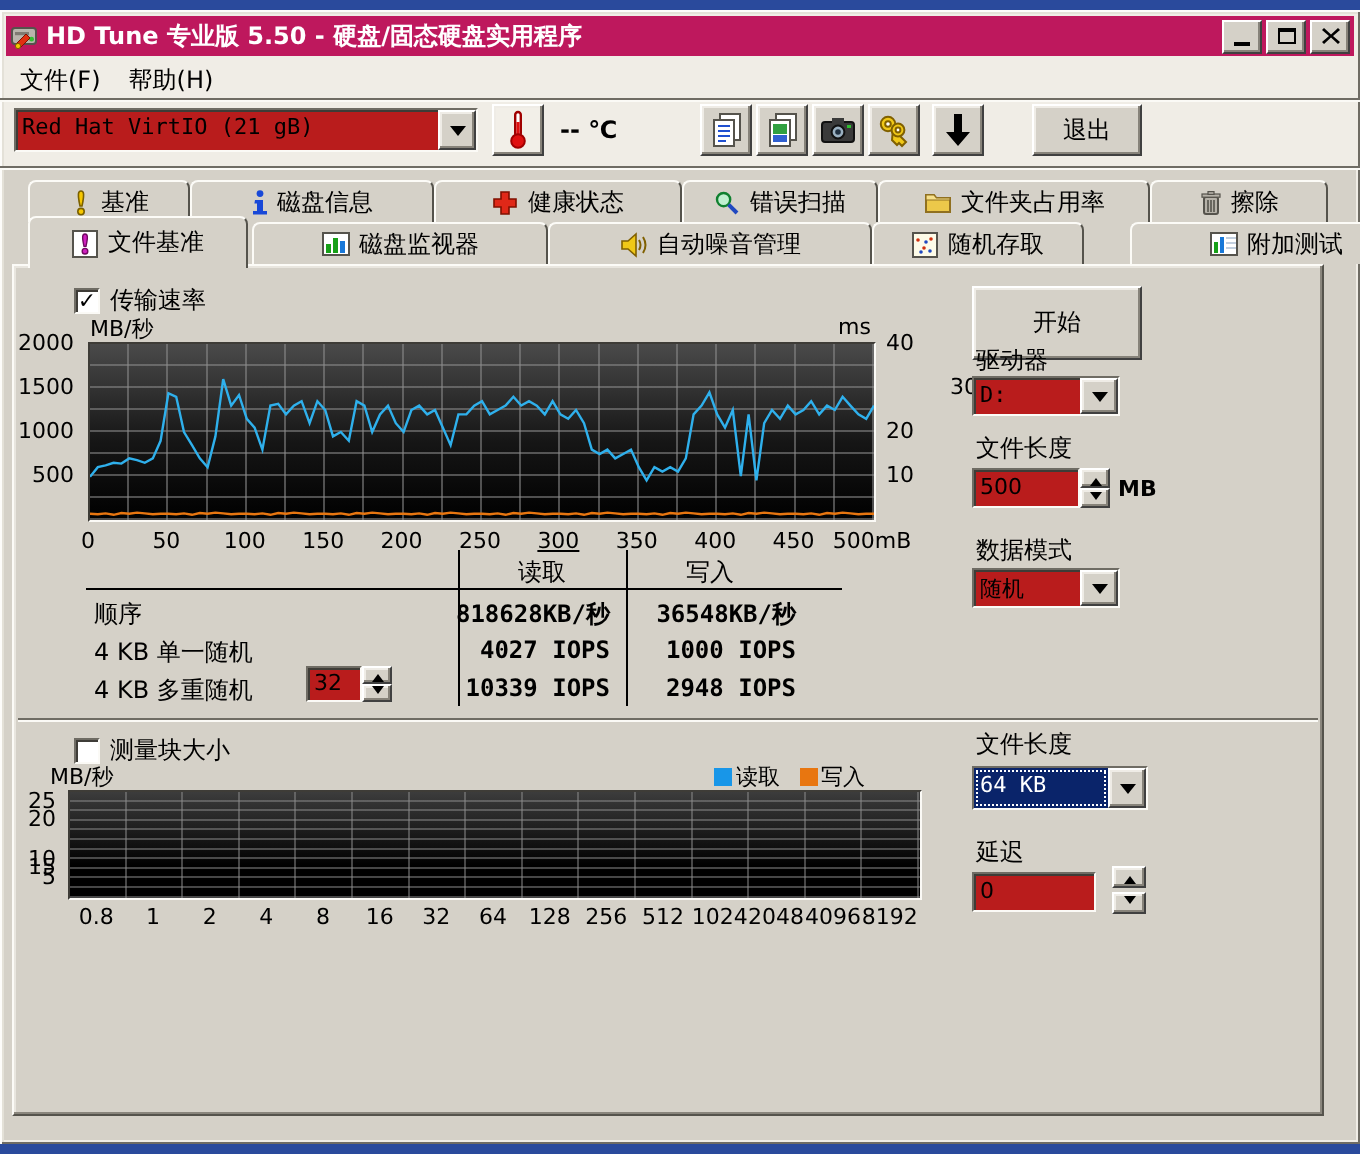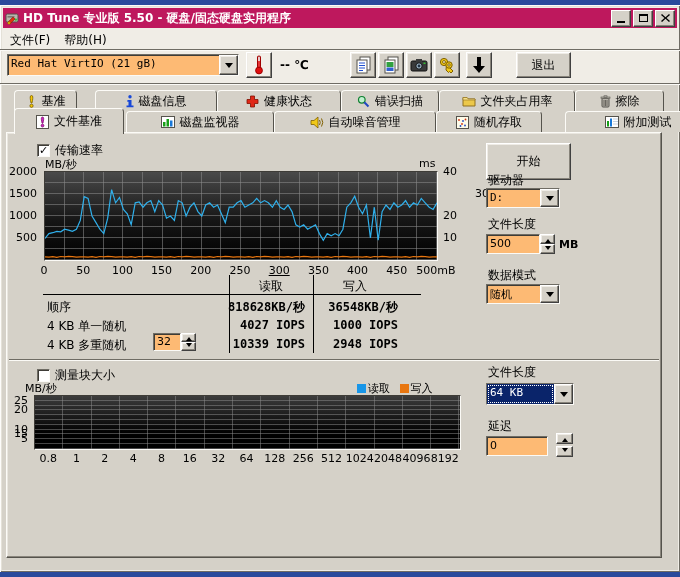--- a/index.html
+++ b/index.html
@@ -11,21 +11,21 @@
   .titlebar{position:absolute;left:3px;top:3px;right:3px;height:20px;background:#be185d;display:flex;align-items:center;padding:0 2px;box-sizing:border-box}
   .title-text{color:#fff;font-weight:bold;font-size:12px;margin-left:4px;flex:1;white-space:nowrap;overflow:hidden}
   .winbtn{width:18px;height:15px;margin-left:2px;background:#d5d1c8;display:flex;align-items:center;justify-content:center;
     border-top:1px solid #fff;border-left:1px solid #fff;border-right:1px solid #404040;border-bottom:1px solid #404040;box-shadow:inset -1px -1px 0 #87837a}
   
   .menubar{position:absolute;left:3px;top:25px;height:19px;display:flex;align-items:flex-start}
   .menu-item{padding:2px 7px;cursor:default}
   .groove{position:absolute;left:0;right:0;height:0;border-top:1px solid #6f6c64;border-bottom:1px solid #fbfaf6}
   
   .raised{background:#d5d1c8;border-top:1px solid #fff;border-left:1px solid #fff;border-right:1px solid #404040;border-bottom:1px solid #404040;box-shadow:inset -1px -1px 0 #87837a,inset 1px 1px 0 #efece6}
-  .sunkenw{background:#fdba74;border-top:1px solid #6f6c64;border-left:1px solid #6f6c64;border-right:1px solid #fbfaf6;border-bottom:1px solid #fbfaf6;box-shadow:inset 1px 1px 0 #3e3c37}
+  .sunkenw{background:#b91c1c;border-top:1px solid #6f6c64;border-left:1px solid #6f6c64;border-right:1px solid #fbfaf6;border-bottom:1px solid #fbfaf6;box-shadow:inset 1px 1px 0 #3e3c37}
   .btn{display:flex;align-items:center;justify-content:center;box-sizing:border-box;cursor:default}
   .combo{display:flex;box-sizing:border-box}
   .combo-field{flex:1;padding:2px 3px;white-space:nowrap;overflow:hidden;font-size:11px}
   .combo-arrow{width:17px;display:flex;align-items:center;justify-content:center}
   .tri-down{width:0;height:0;border:4px solid transparent;border-top:5px solid #000;margin-top:5px}
   .tri-up-s{width:0;height:0;border:3px solid transparent;border-bottom:4px solid #000;margin-bottom:2px}
   .tri-dn-s{width:0;height:0;border:3px solid transparent;border-top:4px solid #000;margin-top:2px}
   .spincol{display:flex;flex-direction:column}
   .spinbtn{flex:1;display:flex;align-items:center;justify-content:center}
   .checkbox{width:13px;height:13px;box-sizing:border-box;background:#fff;border-top:1px solid #6f6c64;border-left:1px solid #6f6c64;border-right:1px solid #fbfaf6;border-bottom:1px solid #fbfaf6;box-shadow:inset 1px 1px 0 #3e3c37;display:flex;align-items:center;justify-content:center;font-size:11px;font-weight:bold;line-height:1}
@@ -161,21 +161,21 @@
     </svg>
   </div>
   <div class="btn raised abs" style="left:516px;top:47px;width:55px;height:26px">
     <span>退出</span>
   </div>
   <div class="groove" style="top:78px"></div>
 
   <div id="client">
 
     <div class="tabrow1">
-      <div class="tab" style="left:12px;width:63px">
+      <div class="tab" style="left:12px;width:81px">
         <svg width="11" height="13" viewBox="0 0 11 13">
             <path d="M5.5 0.5 C3.8 0.5 4.1 2.8 4.5 5.5 L5 8 h1 L6.5 5.5 C6.9 2.8 7.2 0.5 5.5 0.5 Z" fill="#f7c800" stroke="#7a6000" stroke-width="0.8"></path>
             <circle cx="5.5" cy="10.8" r="1.6" fill="#f7c800" stroke="#7a6000" stroke-width="0.8"></circle>
           </svg>
         <span>基准</span>
       </div>
       <div class="tab" style="left:93px;width:122px">
         <svg width="8" height="13" viewBox="0 0 8 13">
             <circle cx="4" cy="1.8" r="1.7" fill="#1848d8"></circle>
             <path d="M1.5 5 h4 v5.5 h2 v1.8 h-7 v-1.8 h2 v-3.7 h-1.3 Z" fill="#1848d8"></path>

